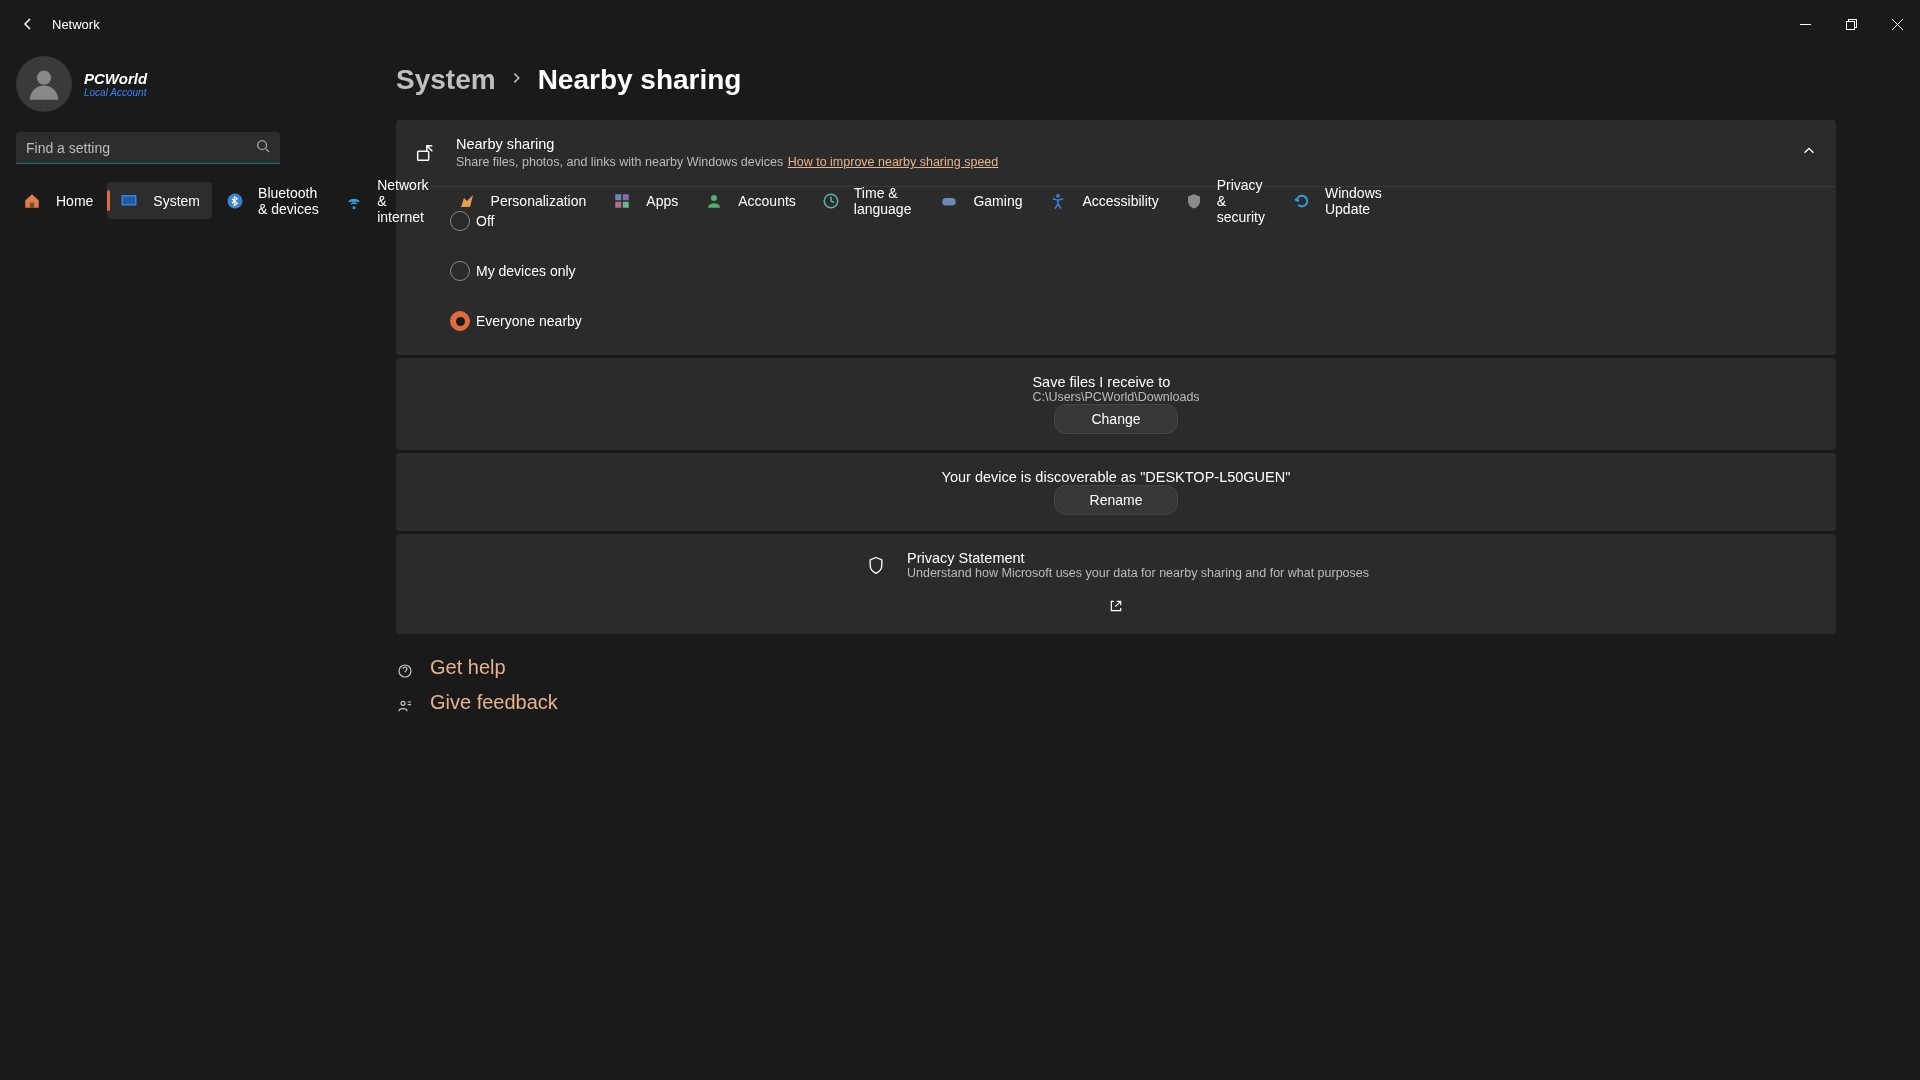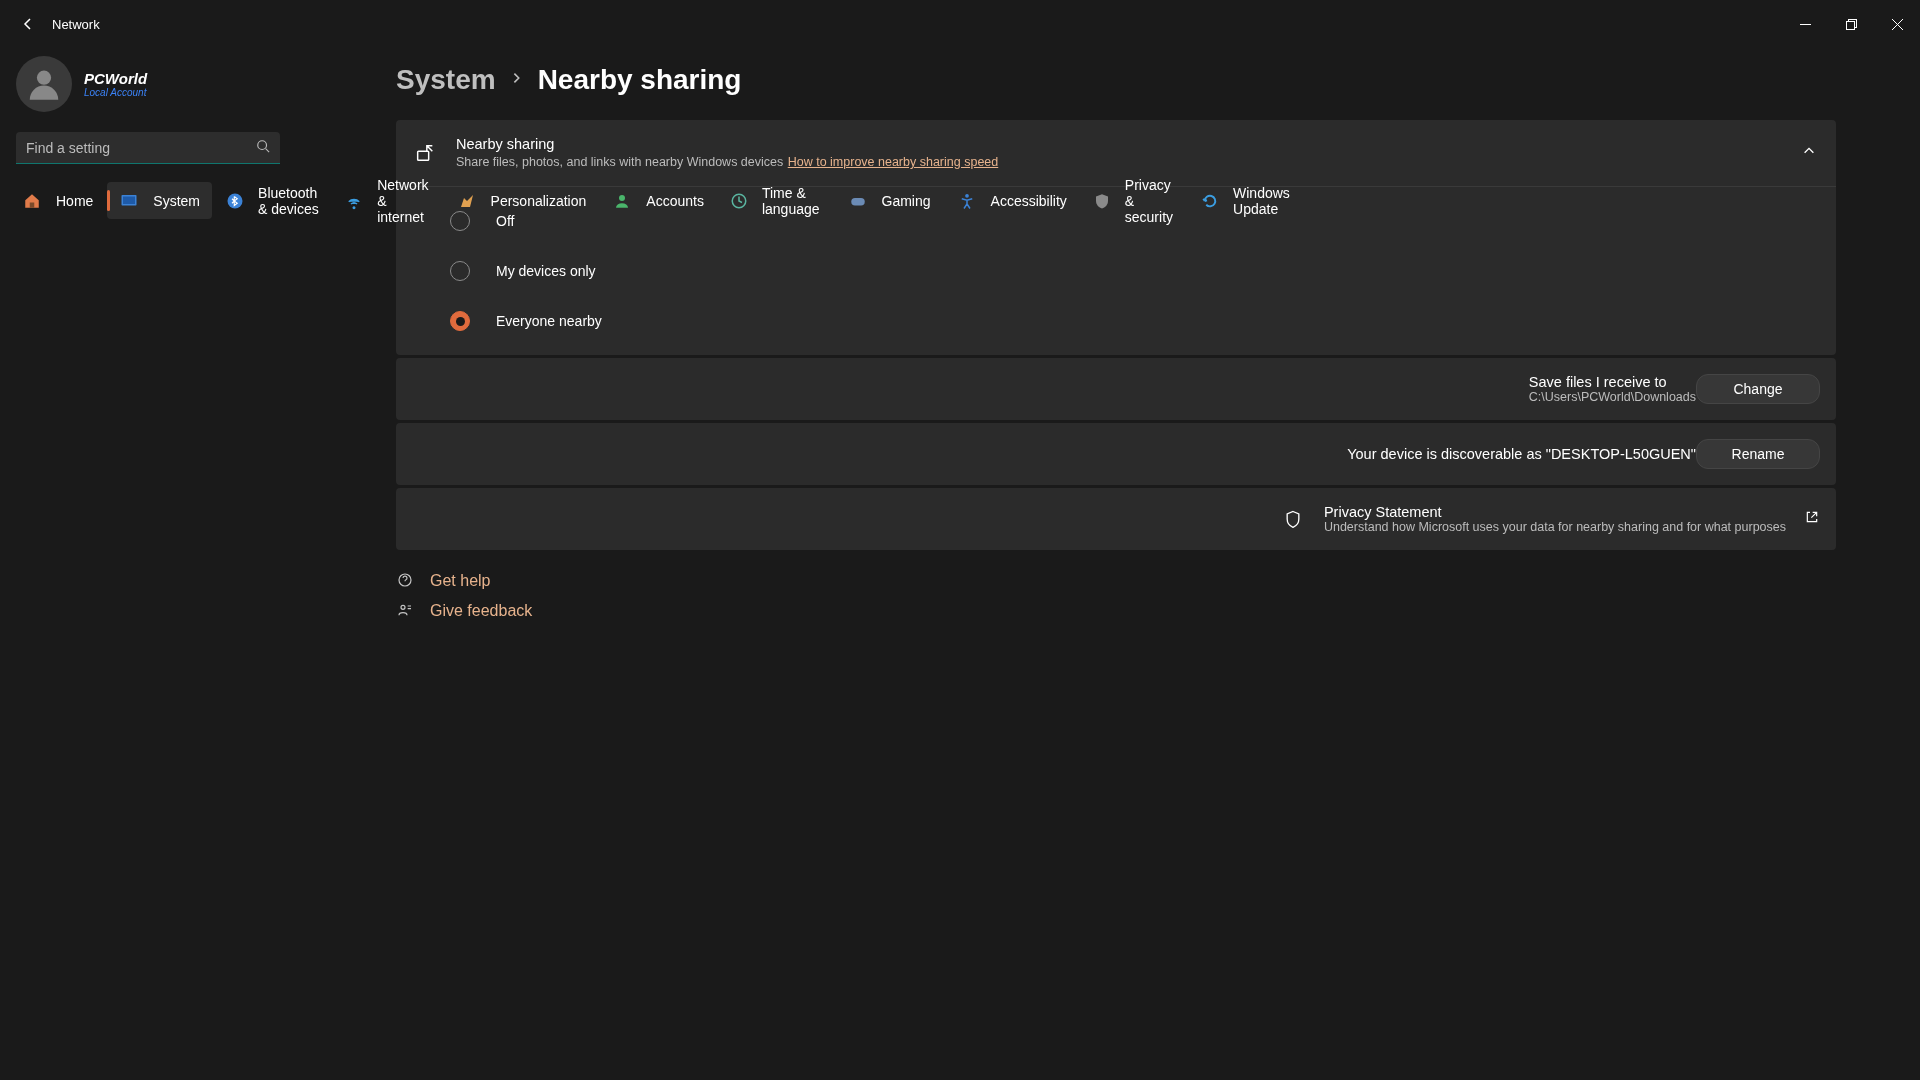--- a/index.html
+++ b/index.html
@@ -156,21 +156,21 @@
     display: inline;
   }
   .expander-chevron { color:#fff; }
 
   .radio-list {
     border-top: 1px solid #3a3a3a;
     padding: 24px 0 24px 54px;
     display:flex; flex-direction:column; gap: 30px;
   }
   .radio-item {
-    display:flex; align-items:center; gap: 26px;
+    display:flex; align-items:center; gap: 6px;
     font-size: 14px; color:#fff;
     cursor: pointer;
   }
   .radio {
     width: 20px; height: 20px;
     border-radius: 50%;
     border: 1.5px solid #8a8a8a;
     position: relative;
     flex-shrink: 0;
   }
@@ -183,45 +183,46 @@
     position:absolute;
     inset: 4.5px;
     border-radius: 50%;
     background: #1a1a1a;
   }
 
   .row-card {
     background: #2b2b2b;
     border-radius: 4px;
     padding: 16px 16px 16px 16px;
-    display:flex; align-items:center; justify-content: flex-end;
+    display:flex; align-items:center; justify-content: center;
     margin-bottom: 3px;
+    flex-direction: column;
   }
   .row-titles { }
   .row-title { font-size: 14.5px; color:#fff; }
   .row-sub { font-size: 12.5px; color:#bcbcbc; }
   .btn {
     background: #373737;
     border: 1px solid #454545;
     color: #fff;
     font-size: 14px;
     padding: 6px 28px;
     border-radius: 12px;
     min-width: 124px;
     text-align:center;
     cursor: pointer;
   }
 
   .privacy-card .ext-icon { color:#fff; }
 
   .links { margin-top: 22px; display:flex; flex-direction:column; gap: 12px; }
   .link-row {
-    display:flex; align-items:flex-start; gap: 16px;
+    display:flex; align-items:flex-end; gap: 16px;
     color: #e7b38d;
-    font-size: 16px;
+    font-size: 20px;
     cursor: pointer;
   }
   .link-row .link-icon { width: 18px; color: #c5c5c5; display:flex; justify-content:center; }
 </style>
 </head>
 <body>
 
 <div class="titlebar">
   <div class="back-btn">
     <svg width="16" height="16" viewBox="0 0 16 16" fill="none" stroke="currentColor" stroke-width="1.5">
@@ -313,20 +314,31 @@
           </span>
         <span>Network &amp; internet</span>
       </div>
       <div class="nav-item">
         <span class="nav-icon">
             <svg width="18" height="18" viewBox="0 0 24 24">
               <path fill="#e0a050" d="M4 20 L8 8 L12 12 L20 4 L16 20 Z"></path>
             </svg>
           </span>
         <span>Personalization</span>
+      </div>
+      <div class="nav-item">
+        <span class="nav-icon">
+            <svg width="18" height="18" viewBox="0 0 24 24">
+              <rect x="3" y="3" width="8" height="8" fill="#6b8bb5"></rect>
+              <rect x="13" y="3" width="8" height="8" fill="#8b6bb5"></rect>
+              <rect x="3" y="13" width="8" height="8" fill="#b56b8b"></rect>
+              <rect x="13" y="13" width="8" height="8" fill="#6bb58b"></rect>
+            </svg>
+          </span>
+        <span>Apps</span>
       </div>
       <div class="nav-item">
         <span class="nav-icon">
             <svg width="18" height="18" viewBox="0 0 24 24">
               <circle cx="12" cy="8" r="4" fill="#4ab56b"></circle>
               <path d="M4 21 a8 6 0 0 1 16 0 Z" fill="#4ab56b"></path>
             </svg>
           </span>
         <span>Accounts</span>
       </div>

